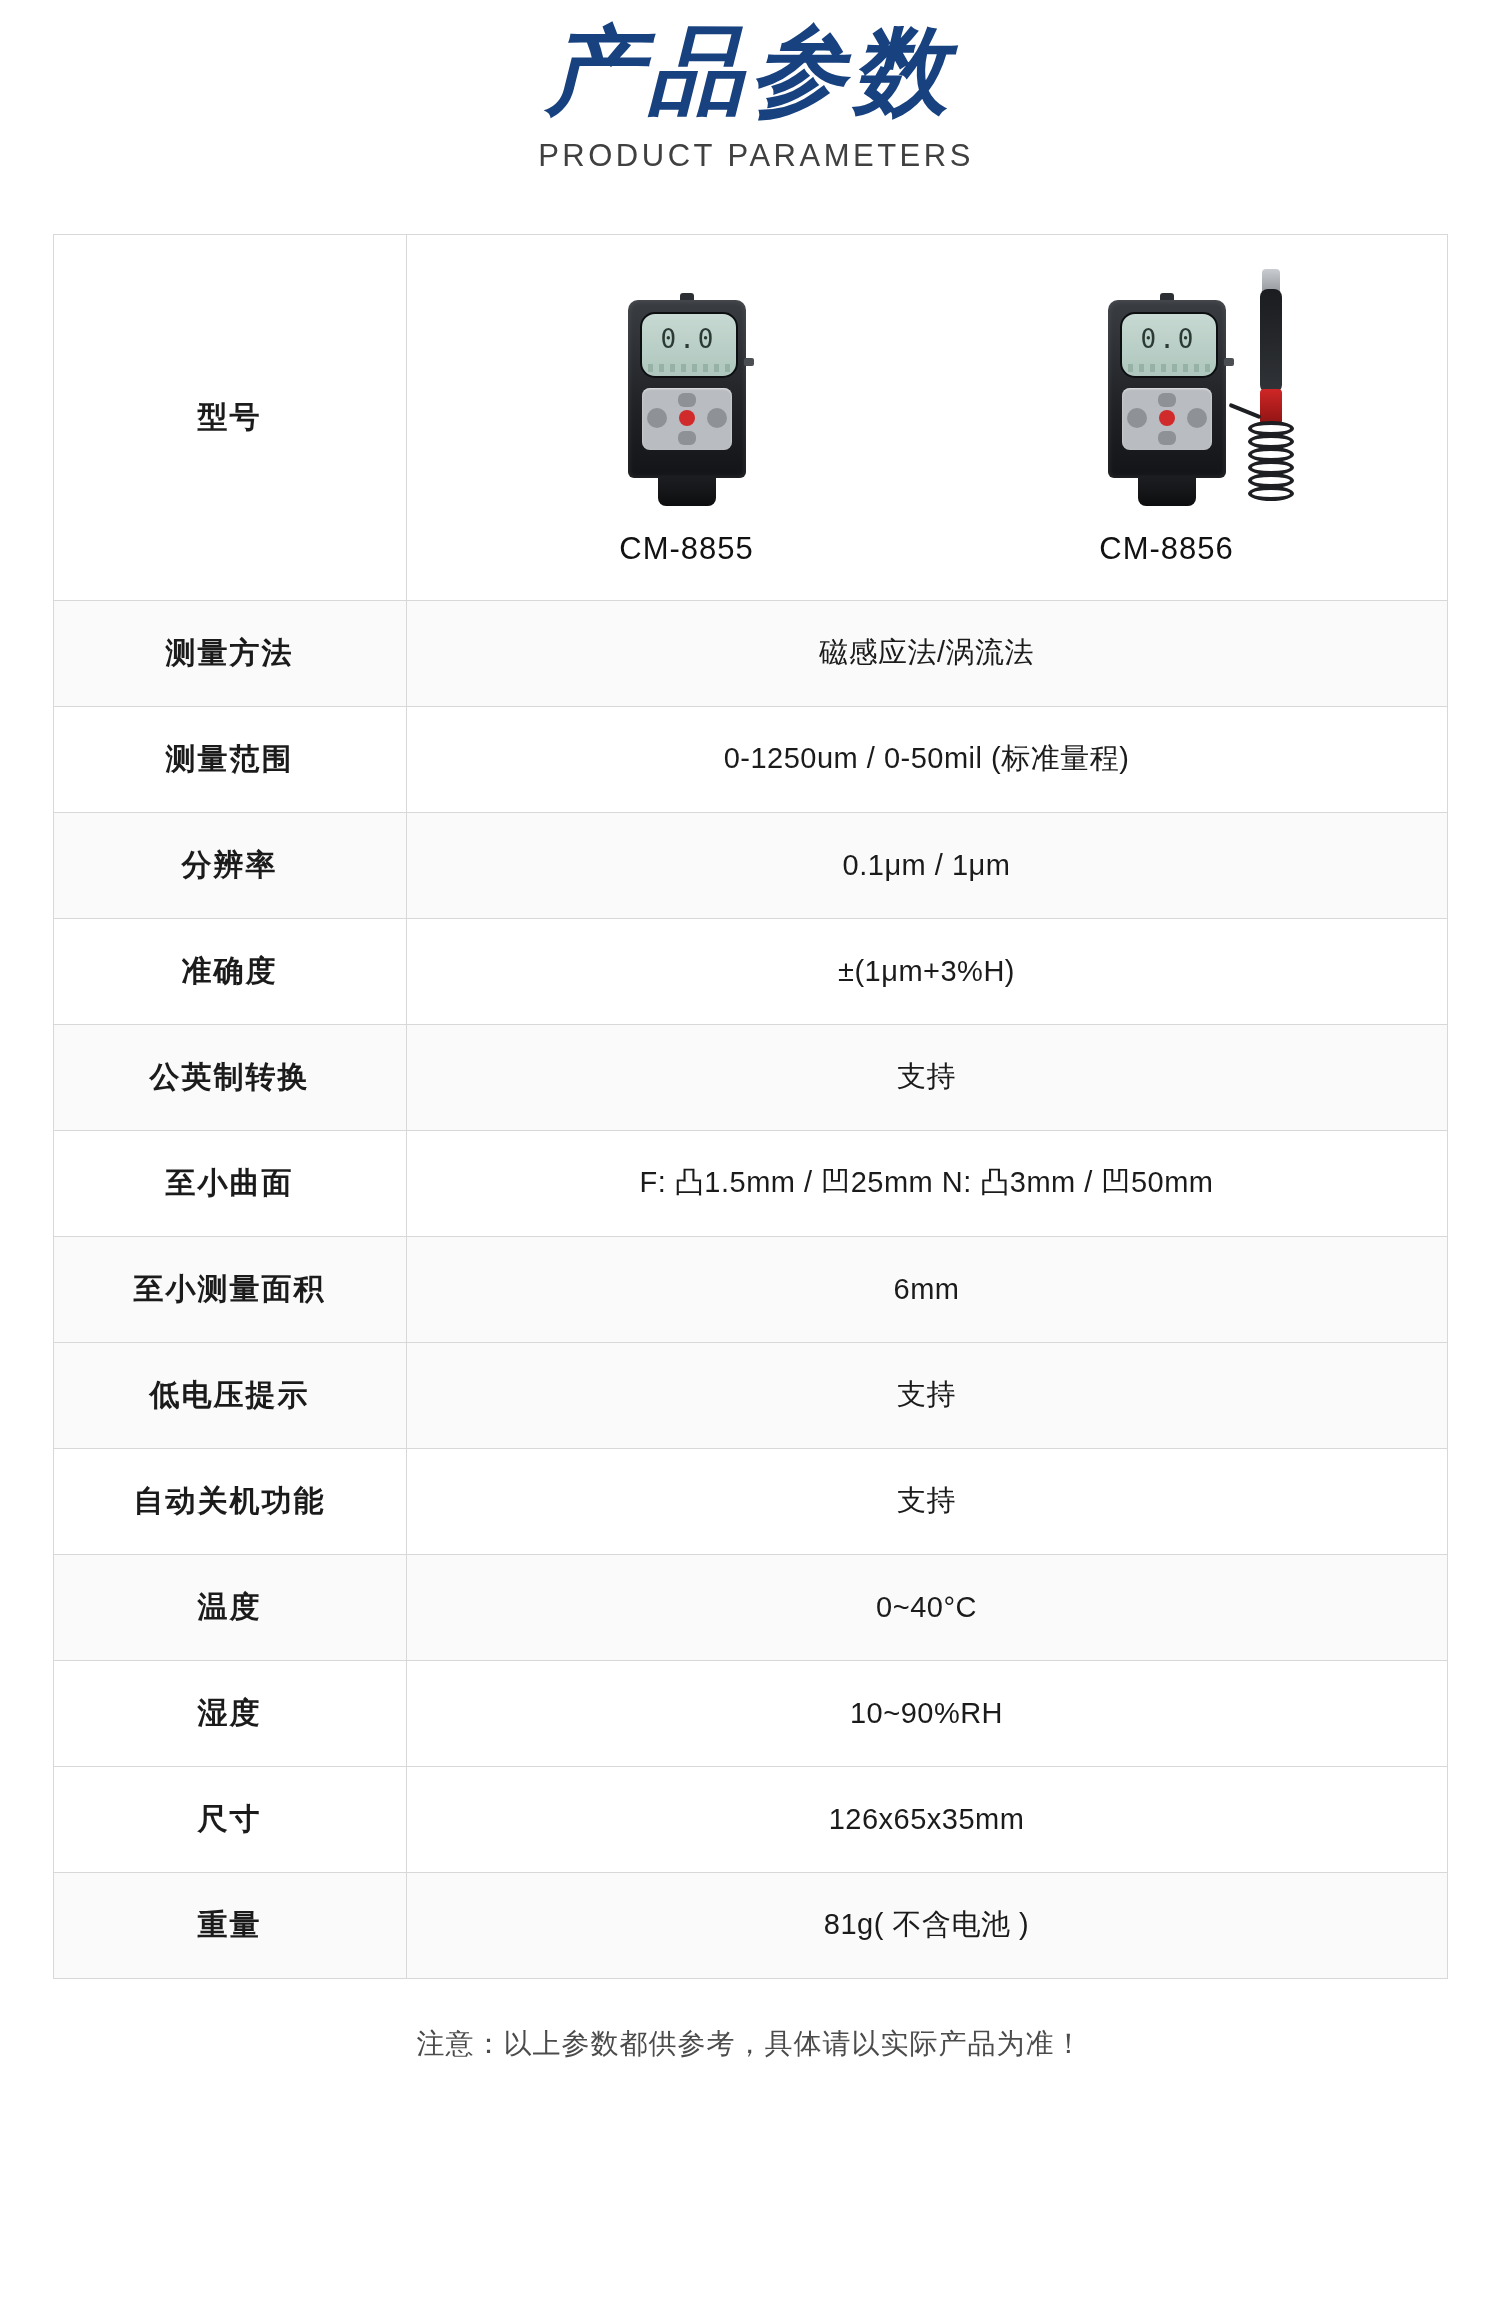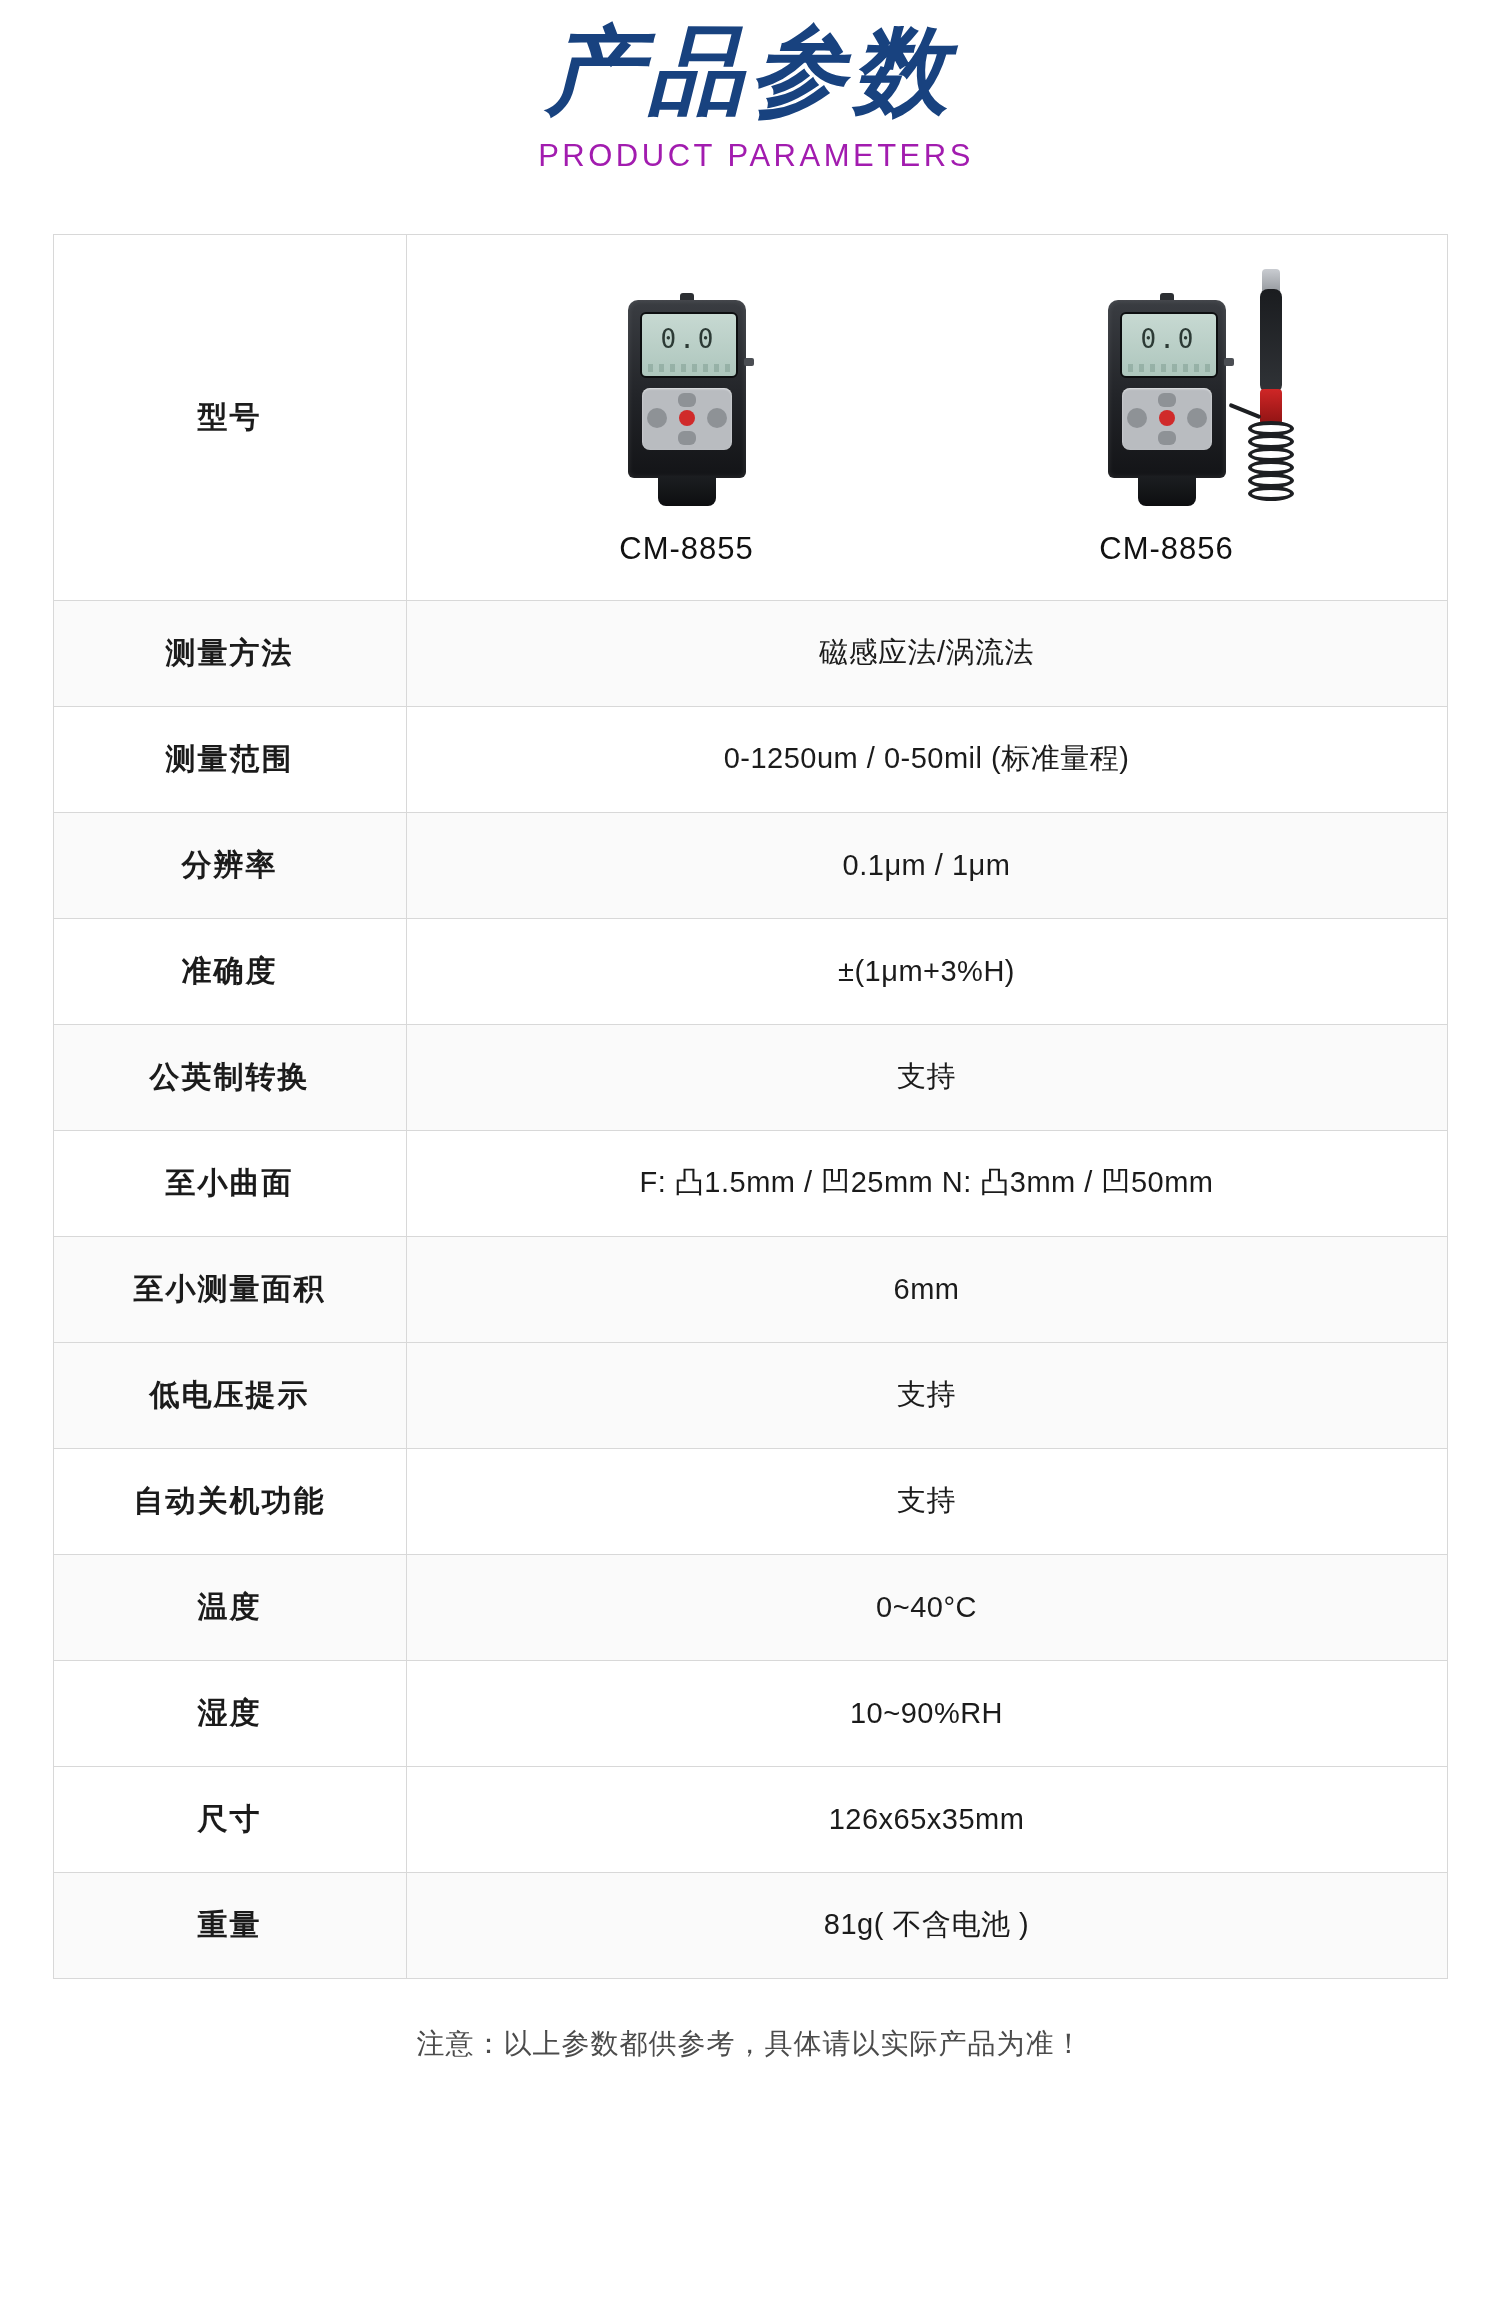--- a/index.html
+++ b/index.html
@@ -34,21 +34,21 @@
     letter-spacing: 6px;
     color: #18427f;
     line-height: 1.1;
     margin: 0;
     font-style: italic;
   }
   .title-en {
     margin-top: 14px;
     font-size: 31px;
     letter-spacing: 3.5px;
-    color: #a21caf;
+    color: #404040;
     font-weight: normal;
     padding-left: 12px;
   }
 
   
   .table-wrap {
     margin: 60px auto 0 auto;
     width: 1395px;
   }
   table.spec {
@@ -133,21 +133,21 @@
     background: linear-gradient(180deg,#3a3d42 0%, #222428 55%, #131417 100%);
     border-radius: 10px 10px 6px 6px;
     box-shadow: inset 0 0 6px rgba(255,255,255,0.12);
   }
   .dev-screen {
     position: absolute;
     left: 12px; top: 12px;
     width: 94px;
     height: 62px;
     background: linear-gradient(180deg,#c7d9d2 0%, #aec6bd 100%);
-    border-radius: 6px;
+    border-radius: 15px;
     border: 2px solid #0d0e10;
     overflow: hidden;
   }
   .dev-screen .seg {
     position: absolute;
     left: 50%;
     transform: translateX(-50%);
     top: 12px;
     font-family: "DejaVu Sans Mono", monospace;
     font-size: 26px;

